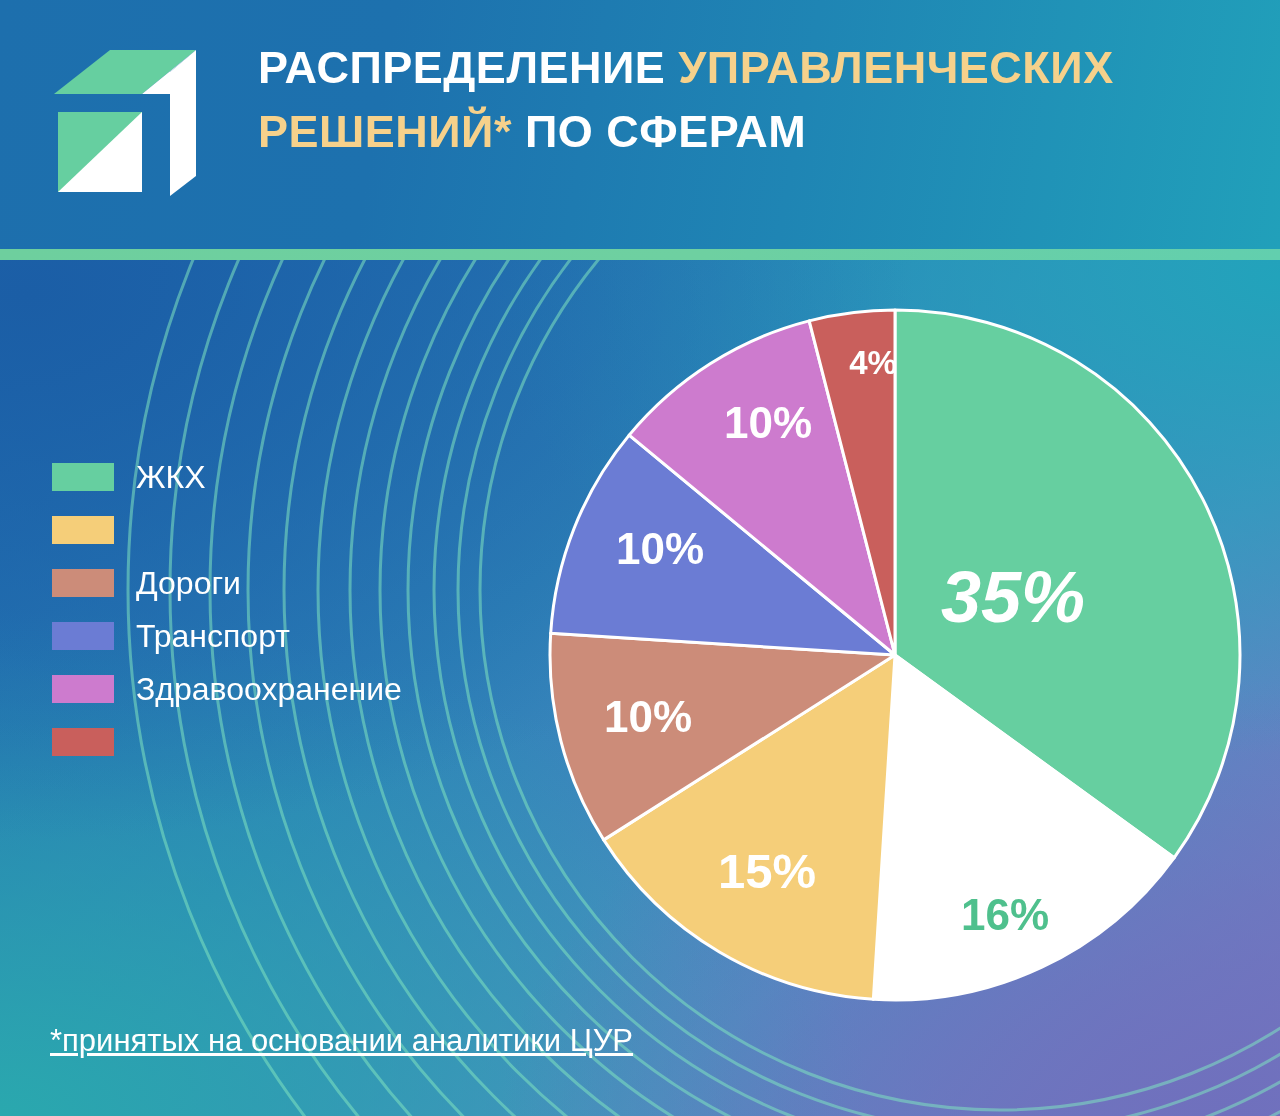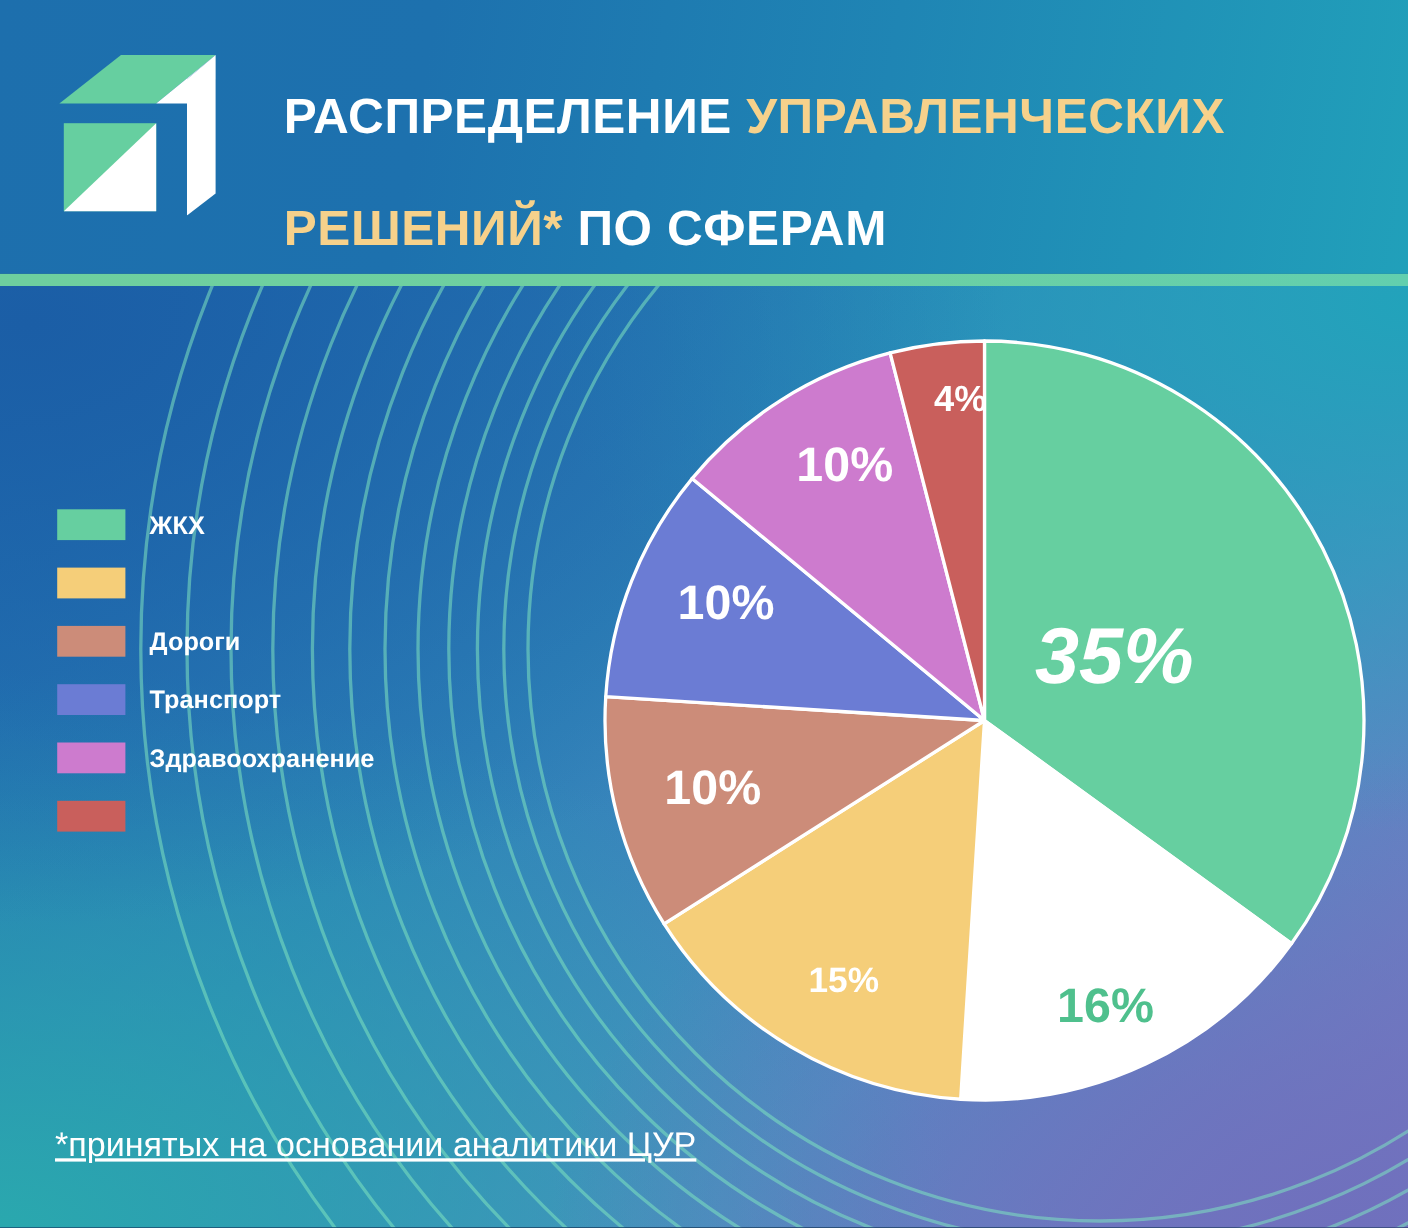--- a/index.html
+++ b/index.html
@@ -40,21 +40,20 @@
     position: absolute;
     left: 258px; top: 36px;
     width: 1000px;
   }
   .title-line {
     font-size: 45px;
     font-weight: bold;
     line-height: 64px;
     letter-spacing: 0.5px;
     white-space: nowrap;
-    margin-top: 38px;
   }
   .tw { color: #ffffff; }
   .ty { color: #f6d18b; }
 
   
   .body-area {
     position: absolute;
     left: 0; top: 260px;
     width: 1280px; height: 856px;
     overflow: hidden;
@@ -85,22 +84,22 @@
     height: 53px;
   }
   .legend-swatch {
     width: 62px;
     height: 28px;
     flex: 0 0 auto;
     margin-right: 22px;
   }
   .legend-label {
     color: #ffffff;
-    font-size: 23px;
-    font-weight: bold;
+    font-size: 32px;
+    font-weight: normal;
     line-height: 34px;
     white-space: nowrap;
   }
 
   
   .pie-wrap {
     position: absolute;
     left: 545px; top: 45px;
     width: 700px; height: 700px;
   }
@@ -201,21 +200,21 @@
           <path d="M 350 350 L 629.1108630593569 552.7859120409032 A 345 345 0 0 1 328.3372707623869 694.3192213077537 Z" fill="#FFFFFF" stroke="#ffffff" stroke-width="3" stroke-linejoin="round"></path>
           <path d="M 350 350 L 328.3372707623869 694.3192213077537 A 345 345 0 0 1 58.7068657018047 534.8602442677537 Z" fill="#F5CE79" stroke="#ffffff" stroke-width="3" stroke-linejoin="round"></path>
           <path d="M 350 350 L 58.7068657018047 534.8602442677537 A 345 345 0 0 1 5.680778692246292 328.33727076238705 Z" fill="#CC8C79" stroke="#ffffff" stroke-width="3" stroke-linejoin="round"></path>
           <path d="M 350 350 L 5.680778692246292 328.33727076238705 A 345 345 0 0 1 84.1729312423526 130.0887235367022 Z" fill="#6B7CD4" stroke="#ffffff" stroke-width="3" stroke-linejoin="round"></path>
           <path d="M 350 350 L 84.1729312423526 130.0887235367022 A 345 345 0 0 1 264.20198892812493 15.838809410622332 Z" fill="#CD7BCE" stroke="#ffffff" stroke-width="3" stroke-linejoin="round"></path>
           <path d="M 350 350 L 264.20198892812493 15.838809410622332 A 345 345 0 0 1 349.99999999999994 5 Z" fill="#C95F5C" stroke="#ffffff" stroke-width="3" stroke-linejoin="round"></path>
         </svg>
       <div id="pie-labels">
           <div class="pie-label" style="left: 468px; top: 292px; font-size: 72px; color: rgb(255, 255, 255); font-style: italic;">35%</div>
           <div class="pie-label" style="left: 460px; top: 610px; font-size: 44px; color: rgb(79, 192, 141);">16%</div>
-          <div class="pie-label" style="left: 222px; top: 586px; font-size: 32px; color: rgb(255, 255, 255);">15%</div>
+          <div class="pie-label" style="left: 222px; top: 566px; font-size: 49px; color: rgb(255, 255, 255);">15%</div>
           <div class="pie-label" style="left: 103px; top: 412px; font-size: 44px; color: rgb(255, 255, 255);">10%</div>
           <div class="pie-label" style="left: 115px; top: 244px; font-size: 44px; color: rgb(255, 255, 255);">10%</div>
           <div class="pie-label" style="left: 223px; top: 118px; font-size: 44px; color: rgb(255, 255, 255);">10%</div>
           <div class="pie-label" style="left: 328px; top: 58px; font-size: 33px; color: rgb(255, 255, 255);">4%</div>
         </div>
     </div>
 
     <div class="footnote">*принятых на основании аналитики ЦУР</div>
 
   </div>

